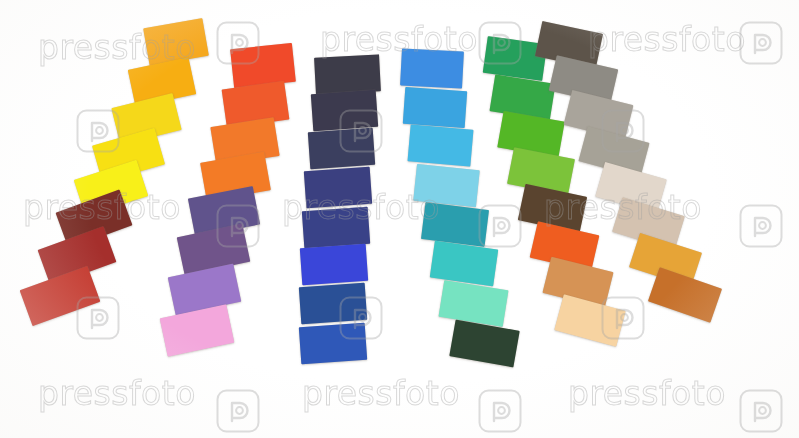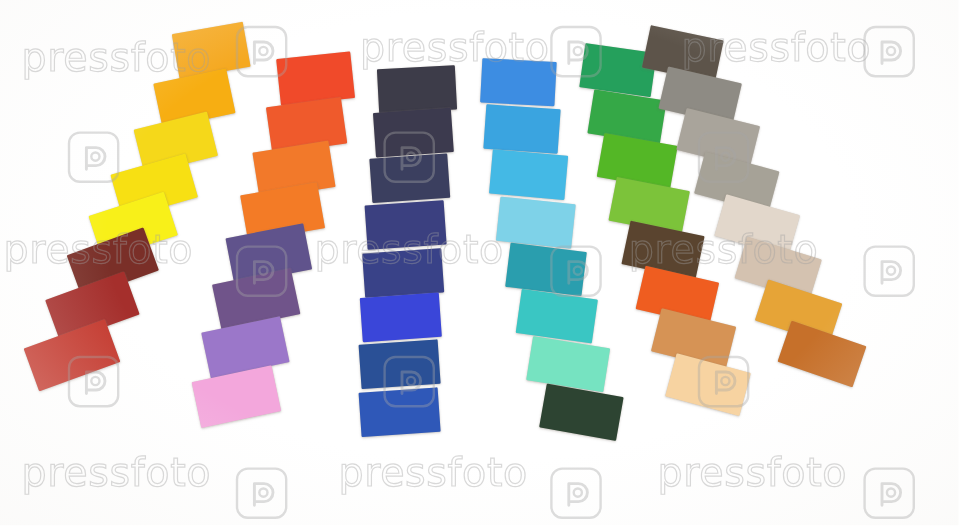--- a/index.html
+++ b/index.html
@@ -33,20 +33,21 @@
     box-shadow: 0 1px 2px rgba(120,110,100,0.30),
                 0 0 1px rgba(150,140,130,0.35);
   }
 
   
   #watermarks {
     position: absolute;
     inset: 0;
     pointer-events: none;
     z-index: 40;
+    margin-left: 20px;
   }
   .wm-text {
     position: absolute;
     font-family: "DejaVu Sans", sans-serif;
     font-size: 33px;
     font-weight: 400;
     letter-spacing: 0.5px;
     color: transparent;
     -webkit-text-stroke: 1px rgba(160,160,160,0.40);
     text-stroke: 1px rgba(160,160,160,0.40);

